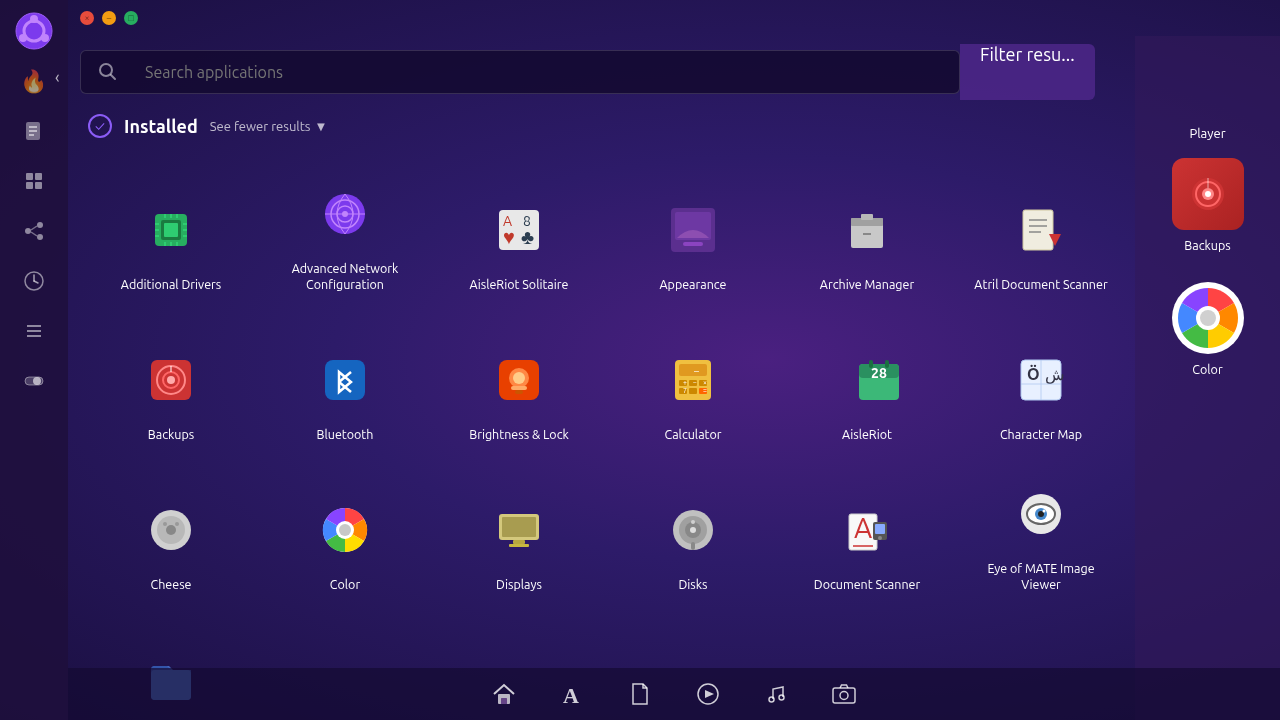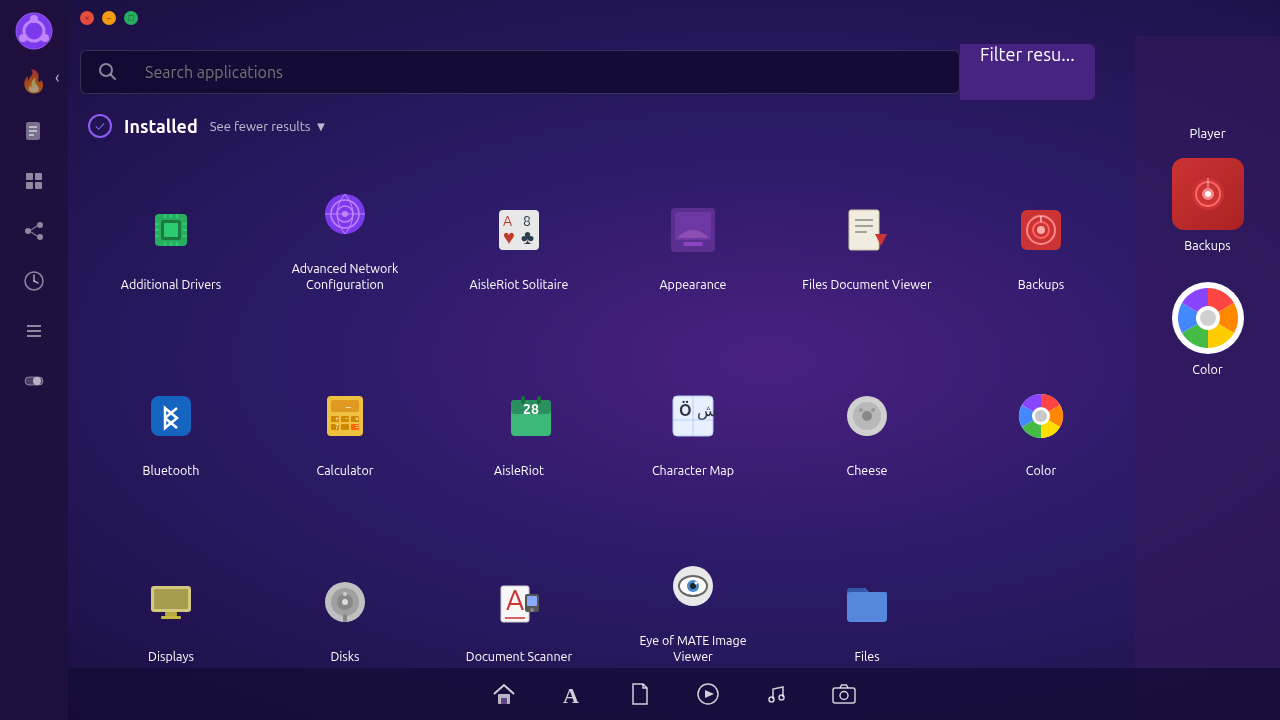--- a/index.html
+++ b/index.html
@@ -461,29 +461,40 @@
       <rect x="6" y="6" width="36" height="28" rx="2" fill="#7a3fb0" opacity="0.6"></rect>
       <path d="M8 32 Q24 16 40 32" fill="#9b59b6" opacity="0.7"></path>
       <rect x="14" y="36" width="20" height="4" rx="2" fill="#8b44c0"></rect>
     </svg>
         </div>
         <div class="app-label">Appearance</div>
       </div>
       <div class="app-item">
         <div class="app-icon" style="background: transparent;">
           <svg width="48" height="48" viewBox="0 0 48 48" fill="none">
+      <rect x="8" y="12" width="32" height="30" rx="2" fill="#c8c8c8"></rect>
+      <rect x="8" y="12" width="32" height="8" rx="1" fill="#a0a0a0"></rect>
+      <rect x="18" y="8" width="12" height="6" rx="1" fill="#b8b8b8"></rect>
+      <line x1="20" y1="28" x2="28" y2="28" stroke="#888" stroke-width="2"></line>
+    </svg>
+        </div>
+        <div class="app-label">Archive Manager</div>
+      </div>
+      <div class="app-item">
+        <div class="app-icon" style="background: transparent;">
+          <svg width="48" height="48" viewBox="0 0 48 48" fill="none">
       <rect x="6" y="4" width="30" height="40" rx="2" fill="#f0ede0"></rect>
       <rect x="6" y="4" width="30" height="40" rx="2" stroke="#d0c8a0" stroke-width="1"></rect>
       <line x1="12" y1="14" x2="30" y2="14" stroke="#888" stroke-width="1.5"></line>
       <line x1="12" y1="20" x2="30" y2="20" stroke="#888" stroke-width="1.5"></line>
       <line x1="12" y1="26" x2="24" y2="26" stroke="#888" stroke-width="1.5"></line>
       <path d="M32 28 L44 28 L38 40 Z" fill="#cc3333"></path>
     </svg>
         </div>
-        <div class="app-label">Files Document Viewer</div>
+        <div class="app-label">Atril Document Scanner</div>
       </div>
       <div class="app-item">
         <div class="app-icon" style="background: transparent;">
           <svg width="48" height="48" viewBox="0 0 48 48" fill="none">
       <rect x="4" y="4" width="40" height="40" rx="6" fill="#cc3333"></rect>
       <circle cx="24" cy="24" r="14" stroke="#ff8888" stroke-width="2" fill="none"></circle>
       <circle cx="24" cy="24" r="8" stroke="#ff6666" stroke-width="2" fill="none"></circle>
       <circle cx="24" cy="24" r="4" fill="#ffaaaa"></circle>
       <line x1="24" y1="10" x2="24" y2="16" stroke="rgba(255,255,255,0.5)" stroke-width="2"></line>
     </svg>
@@ -493,20 +504,32 @@
       <div class="app-item">
         <div class="app-icon" style="background: transparent;">
           <svg width="48" height="48" viewBox="0 0 48 48" fill="none">
       <rect x="4" y="4" width="40" height="40" rx="8" fill="#1565c0"></rect>
       <path d="M18 16 L30 26 L18 36 L18 16 Z" stroke="white" stroke-width="2.5" fill="none"></path>
       <line x1="18" y1="26" x2="30" y2="16" stroke="white" stroke-width="2.5"></line>
       <line x1="18" y1="26" x2="30" y2="36" stroke="white" stroke-width="2.5"></line>
     </svg>
         </div>
         <div class="app-label">Bluetooth</div>
+      </div>
+      <div class="app-item">
+        <div class="app-icon" style="background: transparent;">
+          <svg width="48" height="48" viewBox="0 0 48 48" fill="none">
+      <rect x="4" y="4" width="40" height="40" rx="8" fill="#e84000"></rect>
+      <circle cx="24" cy="22" r="10" fill="#ff8844"></circle>
+      <rect x="16" y="30" width="16" height="4" rx="2" fill="#ffaa66"></rect>
+      <rect x="20" y="34" width="8" height="4" rx="2" fill="#cc5500"></rect>
+      <circle cx="24" cy="22" r="6" fill="#ffcc88"></circle>
+    </svg>
+        </div>
+        <div class="app-label">Brightness &amp; Lock</div>
       </div>
       <div class="app-item">
         <div class="app-icon" style="background: transparent;">
           <svg width="48" height="48" viewBox="0 0 48 48" fill="none">
       <rect x="6" y="4" width="36" height="40" rx="4" fill="#f0c040"></rect>
       <rect x="10" y="8" width="28" height="12" rx="2" fill="#e09920"></rect>
       <text x="30" y="18" font-size="10" fill="white" text-anchor="end">–</text>
       <rect x="10" y="24" width="8" height="6" rx="1" fill="#cc8800"></rect>
       <rect x="20" y="24" width="8" height="6" rx="1" fill="#cc8800"></rect>
       <rect x="30" y="24" width="8" height="6" rx="1" fill="#cc8800"></rect>

